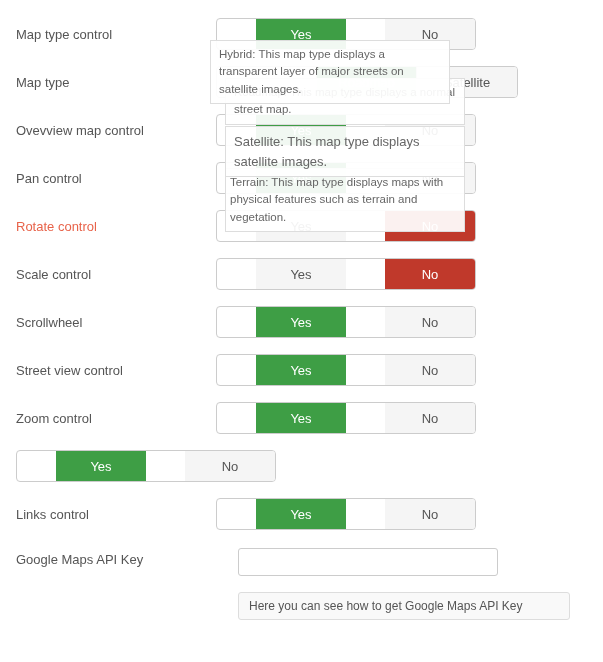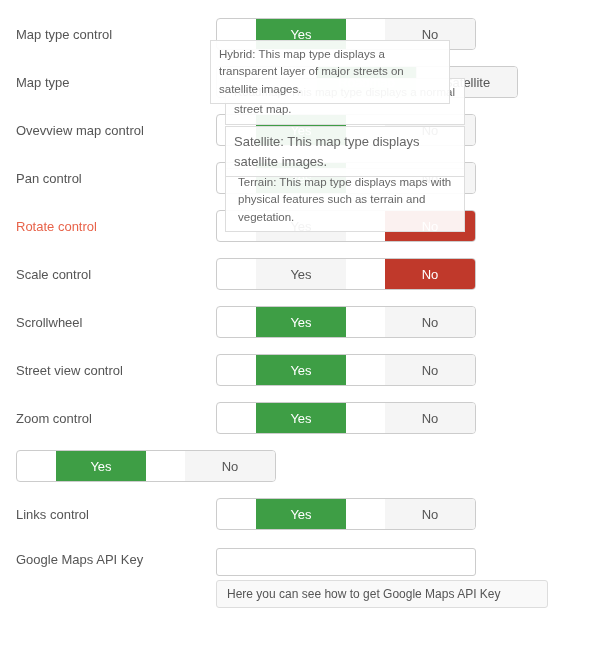--- a/index.html
+++ b/index.html
@@ -82,21 +82,21 @@
     .api-key-input {
       width: 260px;
       height: 28px;
       border: 1px solid #ccc;
       border-radius: 3px;
       padding: 0 6px;
       font-size: 13px;
       outline: none;
     }
     .api-key-hint {
-      margin-top: 4px;
+      margin-top: 16px;
       font-size: 12px;
       color: #555;
       background: #f9f9f9;
       border: 1px solid #ddd;
       border-radius: 3px;
       padding: 6px 10px;
       width: 332px;
     }
     .api-key-col {
       display: flex;
@@ -147,21 +147,21 @@
       </div>
     </div>
 
     <div class="row">
       <span class="row-label">Pan control</span>
       <div class="toggle-group">
         <button class="toggle-btn active-yes">Yes</button>
         <button class="toggle-btn">No</button>
       </div>
 
-      <div style="position:absolute; left:225px; top:158px; width:240px; background:rgba(255,255,255,0.93); border:1px solid #ddd; padding:5px 12px; font-size:11.5px; color:#666; line-height:1.5; z-index:17;">
+      <div style="position:absolute; left:225px; top:158px; width:240px; background:rgba(255,255,255,0.93); border:1px solid #ddd; padding:5px 4px; font-size:11.5px; color:#666; line-height:1.5; z-index:17;">
         Terrain: This map type displays maps with physical features such as terrain and vegetation.
       </div>
     </div>
 
     <div class="row">
       <span class="row-label highlight">Rotate control</span>
       <div class="toggle-group">
         <button class="toggle-btn">Yes</button>
         <button class="toggle-btn active-no">No</button>
       </div>
@@ -207,21 +207,21 @@
     </div>
 
     <div class="row">
       <span class="row-label">Links control</span>
       <div class="toggle-group">
         <button class="toggle-btn active-yes">Yes</button>
         <button class="toggle-btn">No</button>
       </div>
     </div>
 
-    <div class="row" style="align-items:flex-start; padding-top:10px;">
+    <div class="row" style="align-items:flex-start; padding-top:10px;gap:22px;">
       <span class="row-label" style="padding-top:4px;">Google Maps API Key</span>
       <div class="api-key-col">
         <input type="text" class="api-key-input" value="" placeholder="" style="">
         <div class="api-key-hint">Here you can see how to get Google Maps API Key</div>
       </div>
     </div>
 
   </div>
 </div>
 

